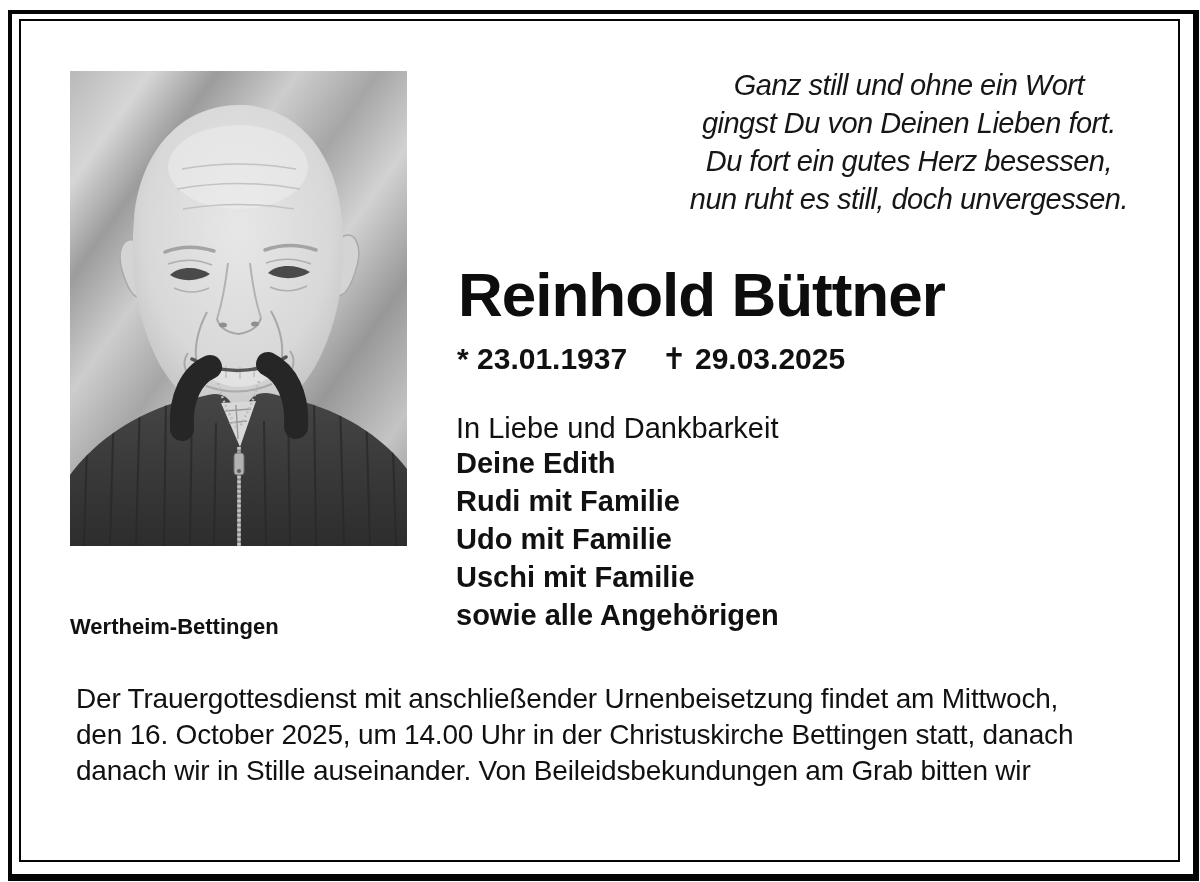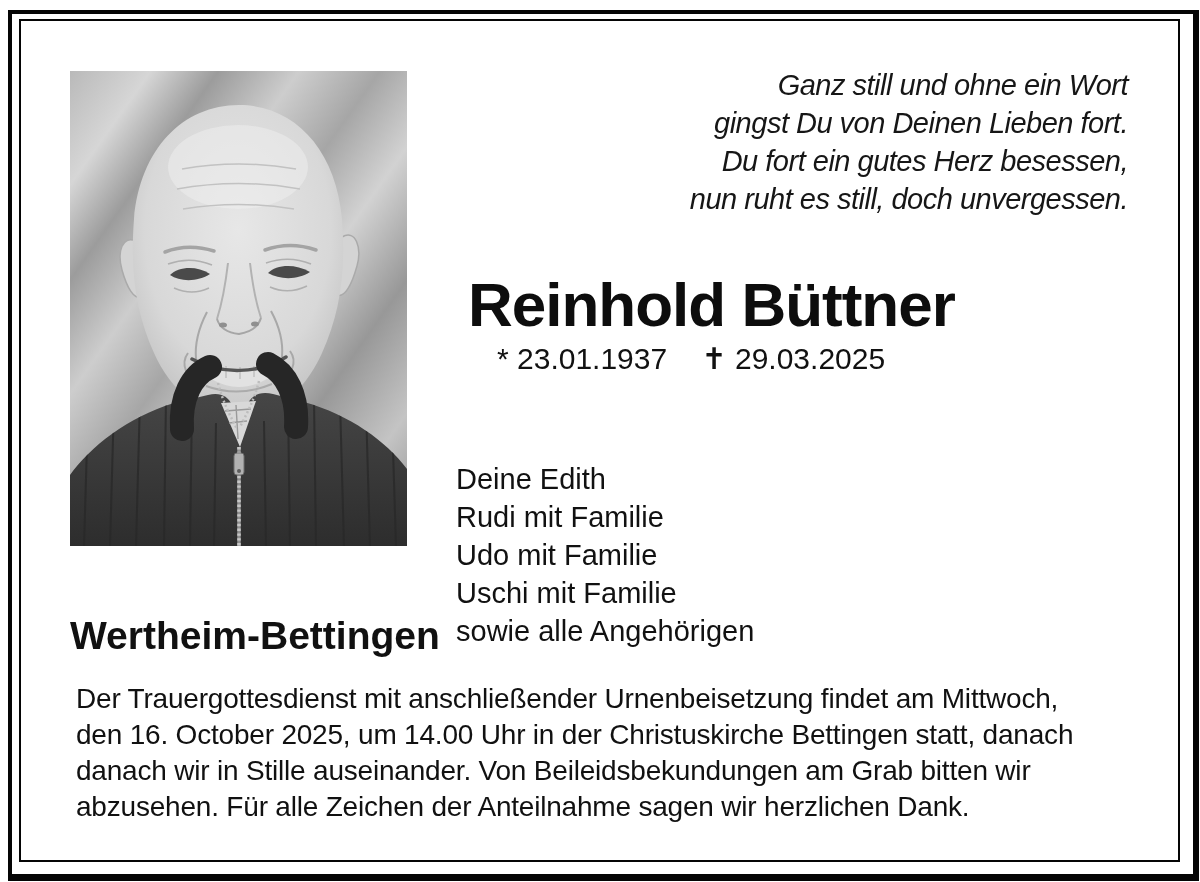--- a/index.html
+++ b/index.html
@@ -33,66 +33,65 @@
   }
   .photo {
     position: absolute;
     left: 70px; top: 71px;
     width: 337px; height: 475px;
   }
   .photo svg { display: block; }
   .poem {
     position: absolute;
     top: 66px; right: 72px;
-    text-align: right;
+    text-align: center;
     font-style: italic;
     font-size: 29px;
     line-height: 38px;
     letter-spacing: -0.5px;
     color: #161616;
     white-space: nowrap;
   }
   .name {
     position: absolute;
     left: 455px; top: 258px;
-    margin: 13px;
+    margin: 3px;
     font-size: 62px;
     font-weight: bold;
     letter-spacing: -1px;
     line-height: 1.1;
     color: #0d0d0d;
     white-space: nowrap;
   }
   .dates {
     position: absolute;
     left: 457px; top: 341px;
     font-size: 30px;
-    font-weight: normal;
-    white-space: nowrap;
-    margin-left: 40px;
+    font-weight: bold;
+    white-space: nowrap;
   }
   .dates .death-date { margin-left: 26px; }
   .dedication {
     position: absolute;
     left: 456px; top: 412px;
     font-size: 29px;
     white-space: nowrap;
   }
   .mourners {
     position: absolute;
-    left: 456px; top: 460px;
+    left: 456px; top: 444px;
     font-size: 29px;
-    font-weight: normal;
+    font-weight: bold;
     line-height: 38px;
     white-space: nowrap;
   }
   .place {
     position: absolute;
     left: 70px; top: 614px;
-    font-size: 39px;
+    font-size: 22px;
     font-weight: bold;
     white-space: nowrap;
   }
   .announcement {
     position: absolute;
     left: 76px; top: 681px;
     font-size: 28px;
     line-height: 36px;
     letter-spacing: -0.2px;
     white-space: nowrap;
@@ -232,31 +231,31 @@
     <div>nun ruht es still, doch unvergessen.</div>
   </div>
 
   <h1 class="name">Reinhold Büttner</h1>
 
   <div class="dates">
     <span class="birth-date">* 23.01.1937</span>
     <span class="death-date">✝ 29.03.2025</span>
   </div>
 
+  <div class="dedication">In Liebe und Dankbarkeit</div>
 
   <div class="mourners">
     <div>Deine Edith</div>
     <div>Rudi mit Familie</div>
     <div>Udo mit Familie</div>
     <div>Uschi mit Familie</div>
     <div>sowie alle Angehörigen</div>
   </div>
 
   <div class="place">Wertheim-Bettingen</div>
 
   <div class="announcement">
     <div>Der Trauergottesdienst mit anschließender Urnenbeisetzung findet am Mittwoch,</div>
     <div>den 16. October 2025, um 14.00 Uhr in der Christuskirche Bettingen statt, danach</div>
     <div>danach wir in Stille auseinander. Von Beileidsbekundungen am Grab bitten wir</div>
-    <div>abzusehen. Für alle Zeichen der Anteilnahme sagen wir herzlichen Dank.</div>
   </div>
 
 </div>
 
 </body></html>

